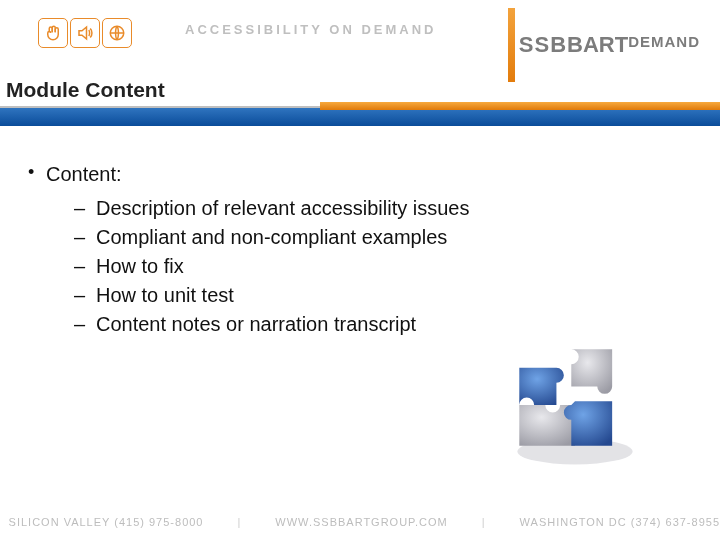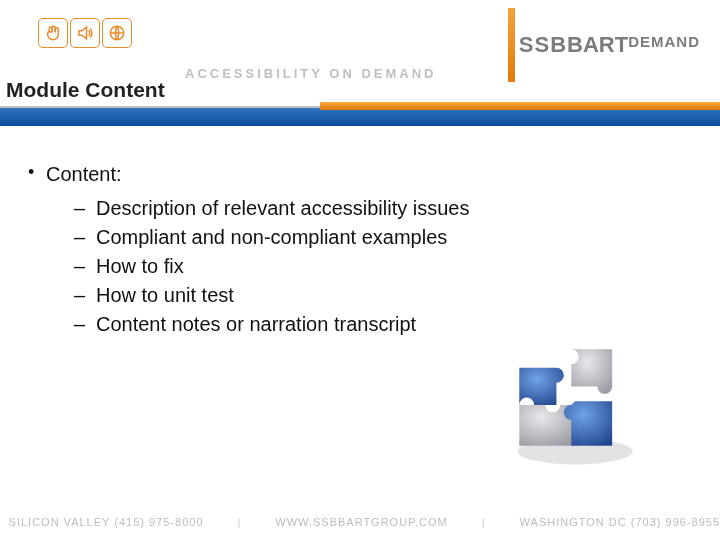--- a/index.html
+++ b/index.html
@@ -32,21 +32,20 @@
   }
   .hicon svg { width: 18px; height: 18px; }
   .tagline {
     position: absolute;
     left: 185px;
     top: 22px;
     font-size: 13px;
     letter-spacing: 3px;
     color: #bfbfbf;
     font-weight: 600;
-    margin-top: 44px;
   }
   .logo {
     position: absolute;
     right: 20px;
     top: 8px;
     display: flex;
     align-items: center;
     gap: 4px;
   }
   .logo-bar {
@@ -216,14 +215,14 @@
       <path d="M60 56 h40 v48 h-44 v-28 a8 8 0 1 1 0 -16z" fill="url(#gBlue)"></path>
     </g>
   </svg>
 </div>
 
 <div class="footer">
   <span>SILICON VALLEY (415) 975-8000</span>
   <span class="sep">|</span>
   <span>WWW.SSBBARTGROUP.COM</span>
   <span class="sep">|</span>
-  <span>WASHINGTON DC (703) 996-8955</span>
+  <span>WASHINGTON DC (374) 637-8955</span>
 </div>
 
 </body></html>

